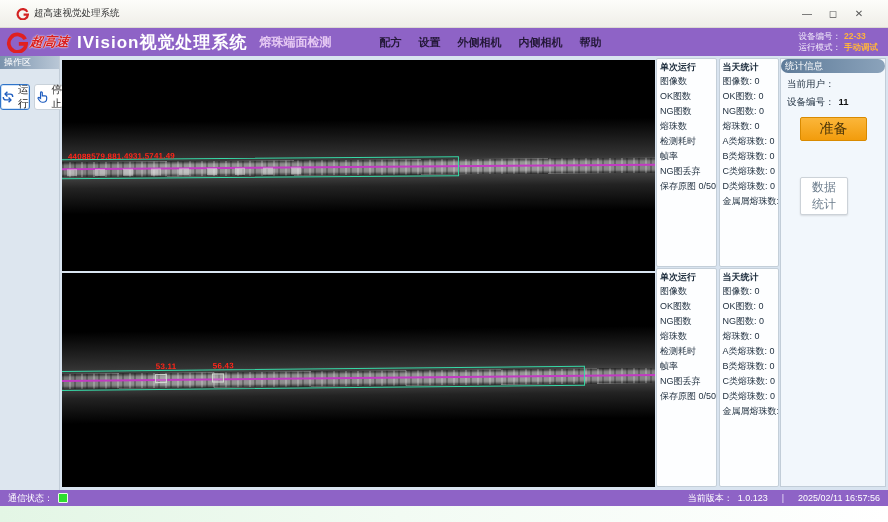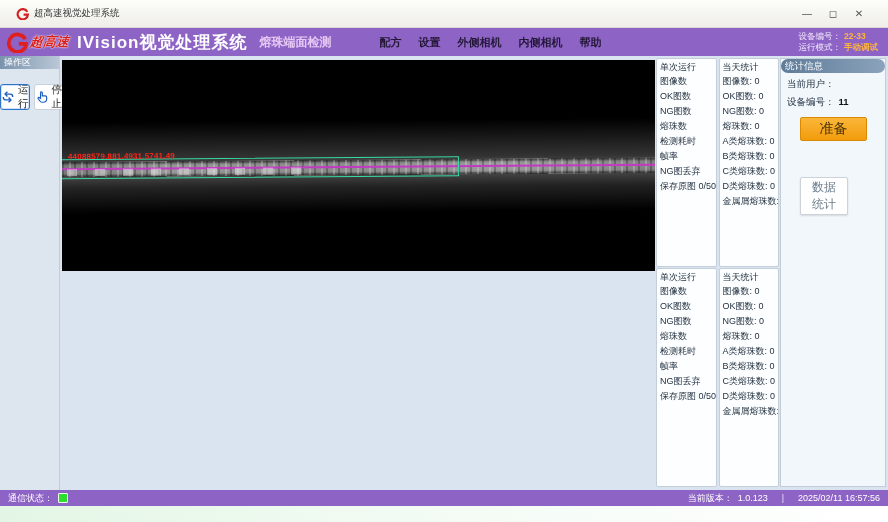--- a/index.html
+++ b/index.html
@@ -76,21 +76,21 @@
   .vp2 .ann1{left:99px;top:87px;} .vp2 .ann2{left:156px;top:87px;}
   .mk{position:absolute;width:12px;height:9px;border:1px solid #cfd8cf;
     background:rgba(210,210,210,.25);z-index:4;box-sizing:border-box;}
   .vp2 .mk1{left:98px;top:99px;} .vp2 .mk2{left:155px;top:99px;}
 
   
   .stats{position:absolute;left:656px;width:123px;display:flex;gap:2px;}
   .stats0{top:2px;height:209px;} .stats1{top:212px;height:219px;}
   .groupbox{flex:1;background:#fdfeff;border:1px solid #c4cfd9;border-radius:2px;
     padding:2px 3px;box-sizing:border-box;overflow:hidden;}
-  .gb-title{font-size:9px;color:#1c2c3c;line-height:13px;white-space:nowrap;}
+  .gb-title{font-size:9px;color:#1c2c3c;line-height:13px;white-space:nowrap;font-weight:bold;}
   .gb-row{font-size:9px;color:#1c2c3c;line-height:15px;white-space:nowrap;}
 
   
   .info-panel{position:absolute;left:780px;top:2px;width:106px;height:429px;
     background:#f2f7fc;border:1px solid #c2cdd8;box-sizing:border-box;}
   .info-title{height:14px;background:linear-gradient(90deg,#5e7b99,#8ba3bb);
     color:#fff;font-size:9.5px;line-height:14px;padding-left:4px;border-radius:7px;}
   .info-row{font-size:9.5px;color:#203040;padding:5px 6px 0;white-space:nowrap;}
   .info-row .rv{font-weight:bold;color:#111;margin-left:4px;}
   .prepare{position:absolute;left:19px;top:58px;width:67px;height:24px;
@@ -231,20 +231,33 @@
         <div class="strip">
           <div class="bead"></div>
         </div>
         <div class="roi"></div>
         <div class="segs"></div>
         <div class="ann ann1">44088579.881.49</div>
         <div class="ann ann2">31.5741.49</div>
       </div>
     </div>
 
+    <div class="vp vp2">
+      <div class="tilt">
+        <div class="glow"></div>
+        <div class="strip">
+          <div class="bead"></div>
+        </div>
+        <div class="roi"></div>
+        <div class="mk mk1"></div>
+        <div class="mk mk2"></div>
+        <div class="ann ann1">53.11</div>
+        <div class="ann ann2">56.43</div>
+      </div>
+    </div>
 
     <div class="stats stats0" id="stats0">
         <div class="groupbox">
           <div class="gb-title">单次运行</div>
           <div class="gb-row">图像数</div>
           <div class="gb-row">OK图数</div>
           <div class="gb-row">NG图数</div>
           <div class="gb-row">熔珠数</div>
           <div class="gb-row">检测耗时</div>
           <div class="gb-row">帧率</div>

